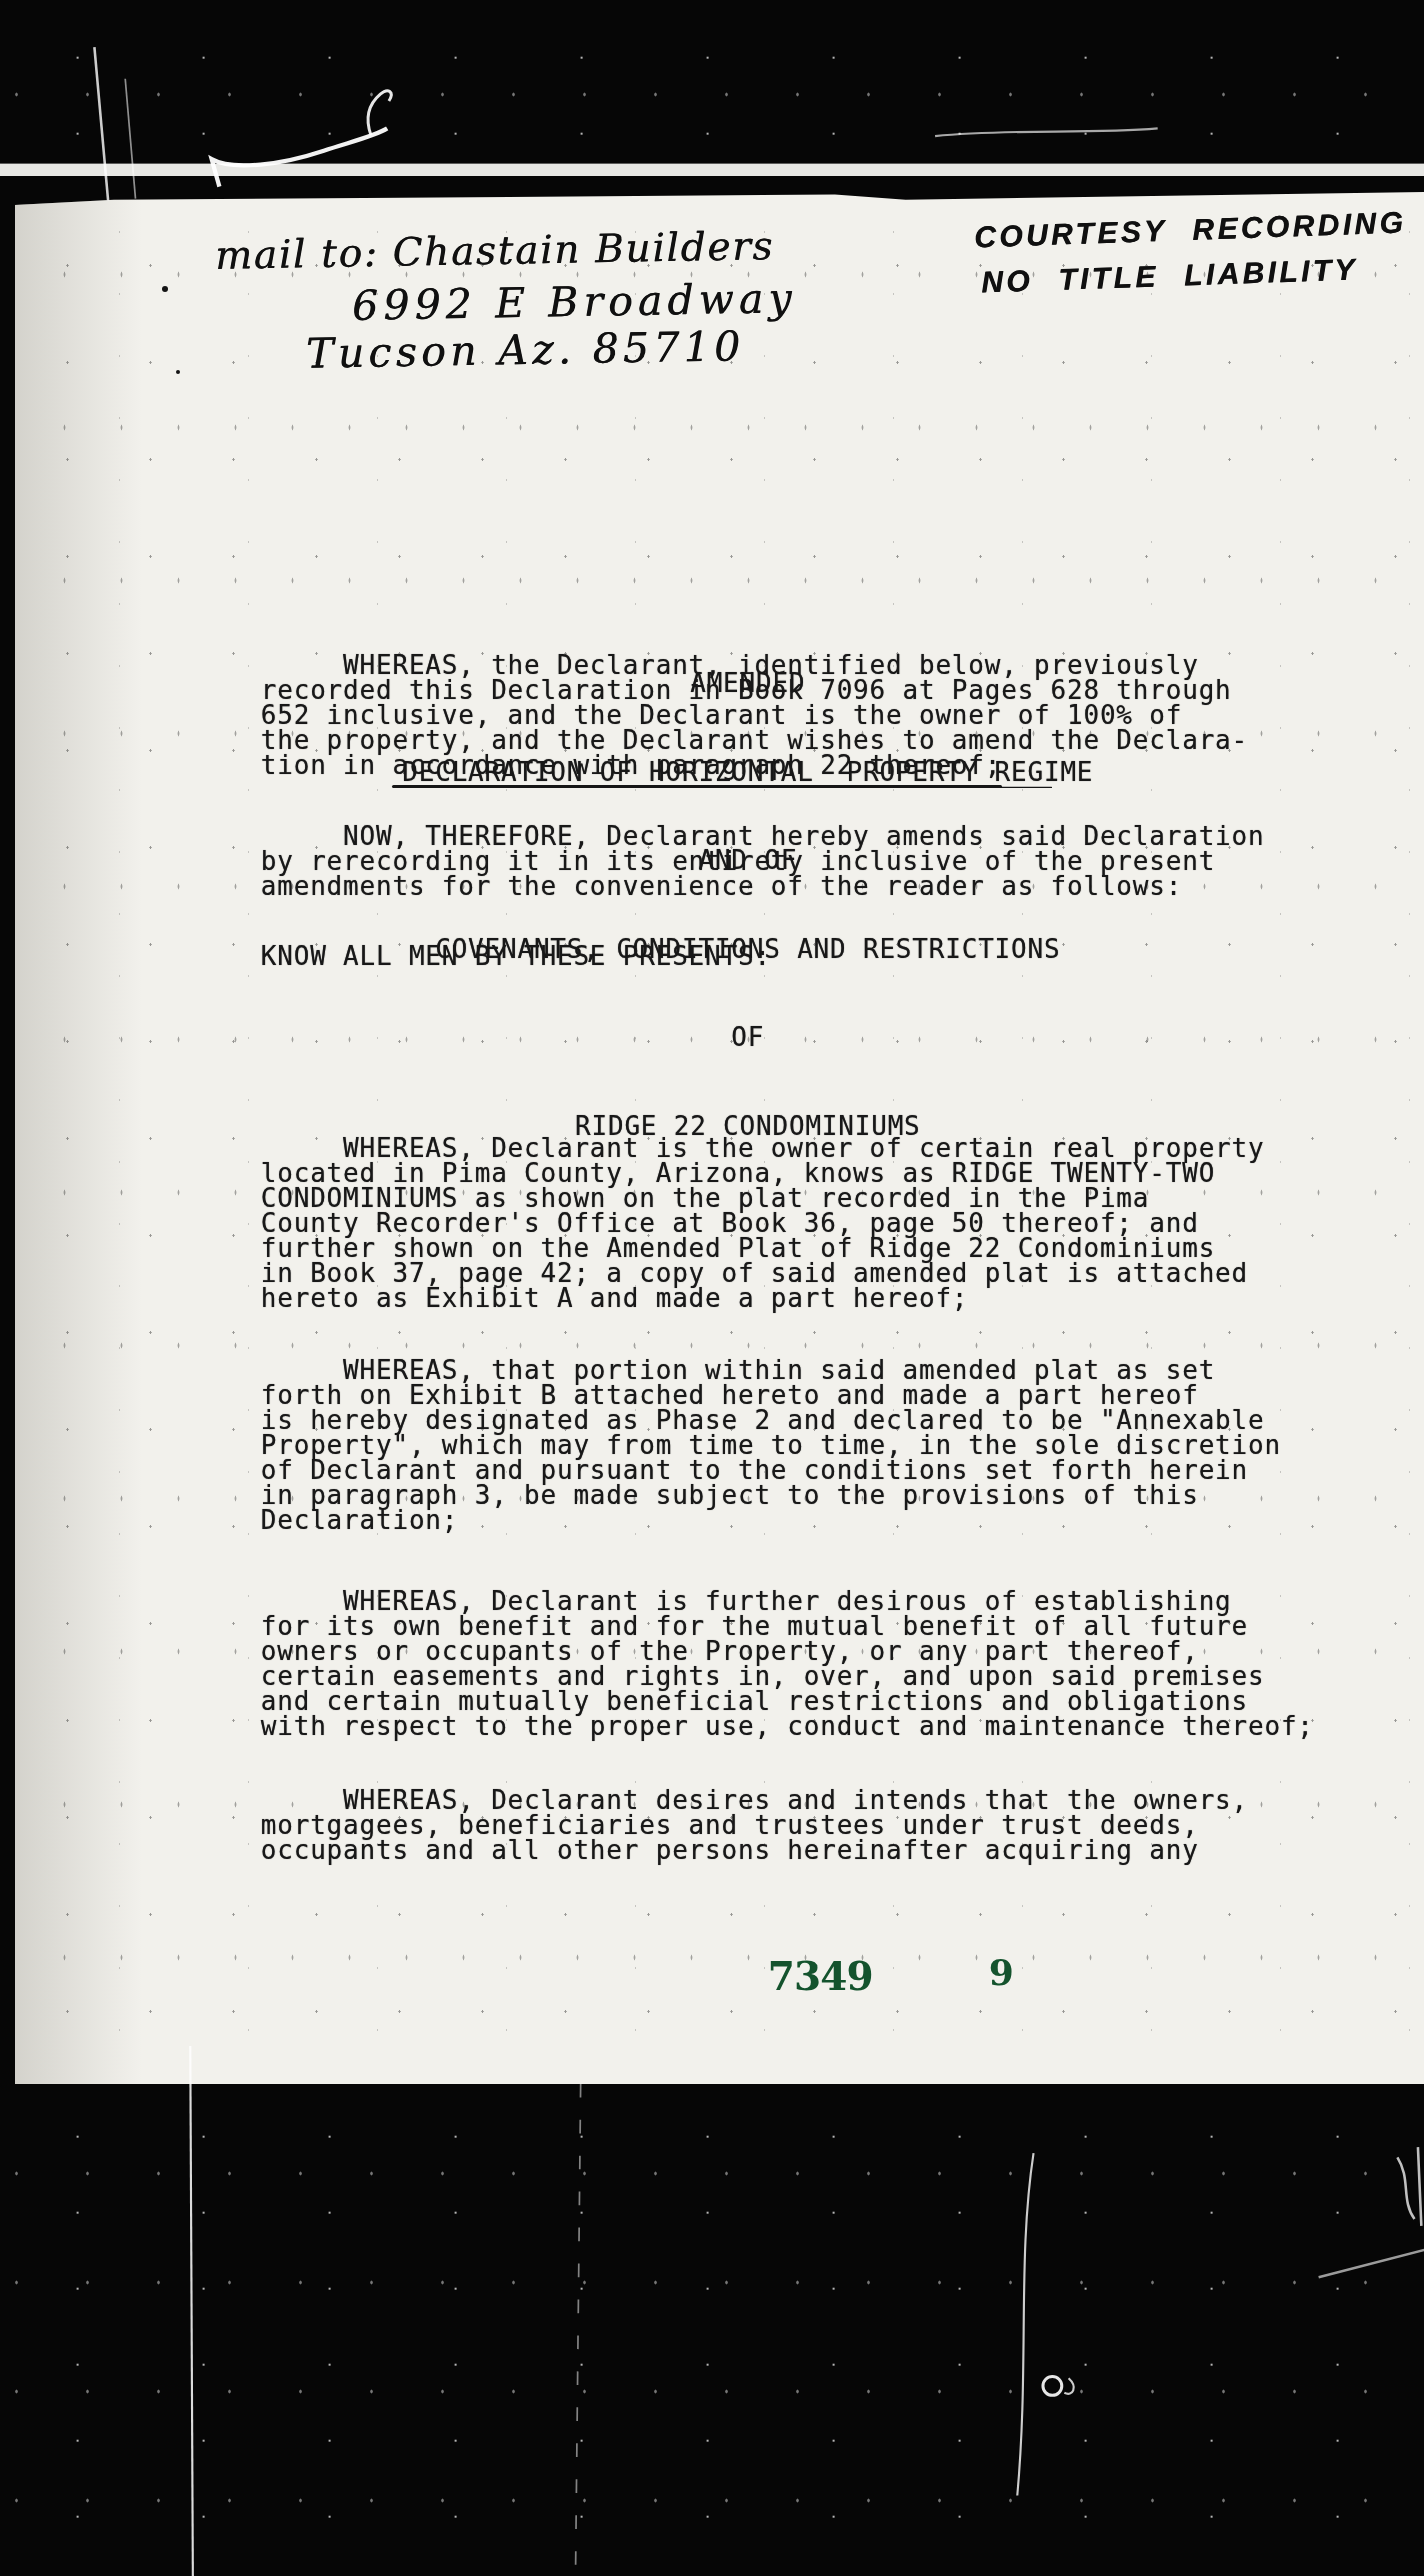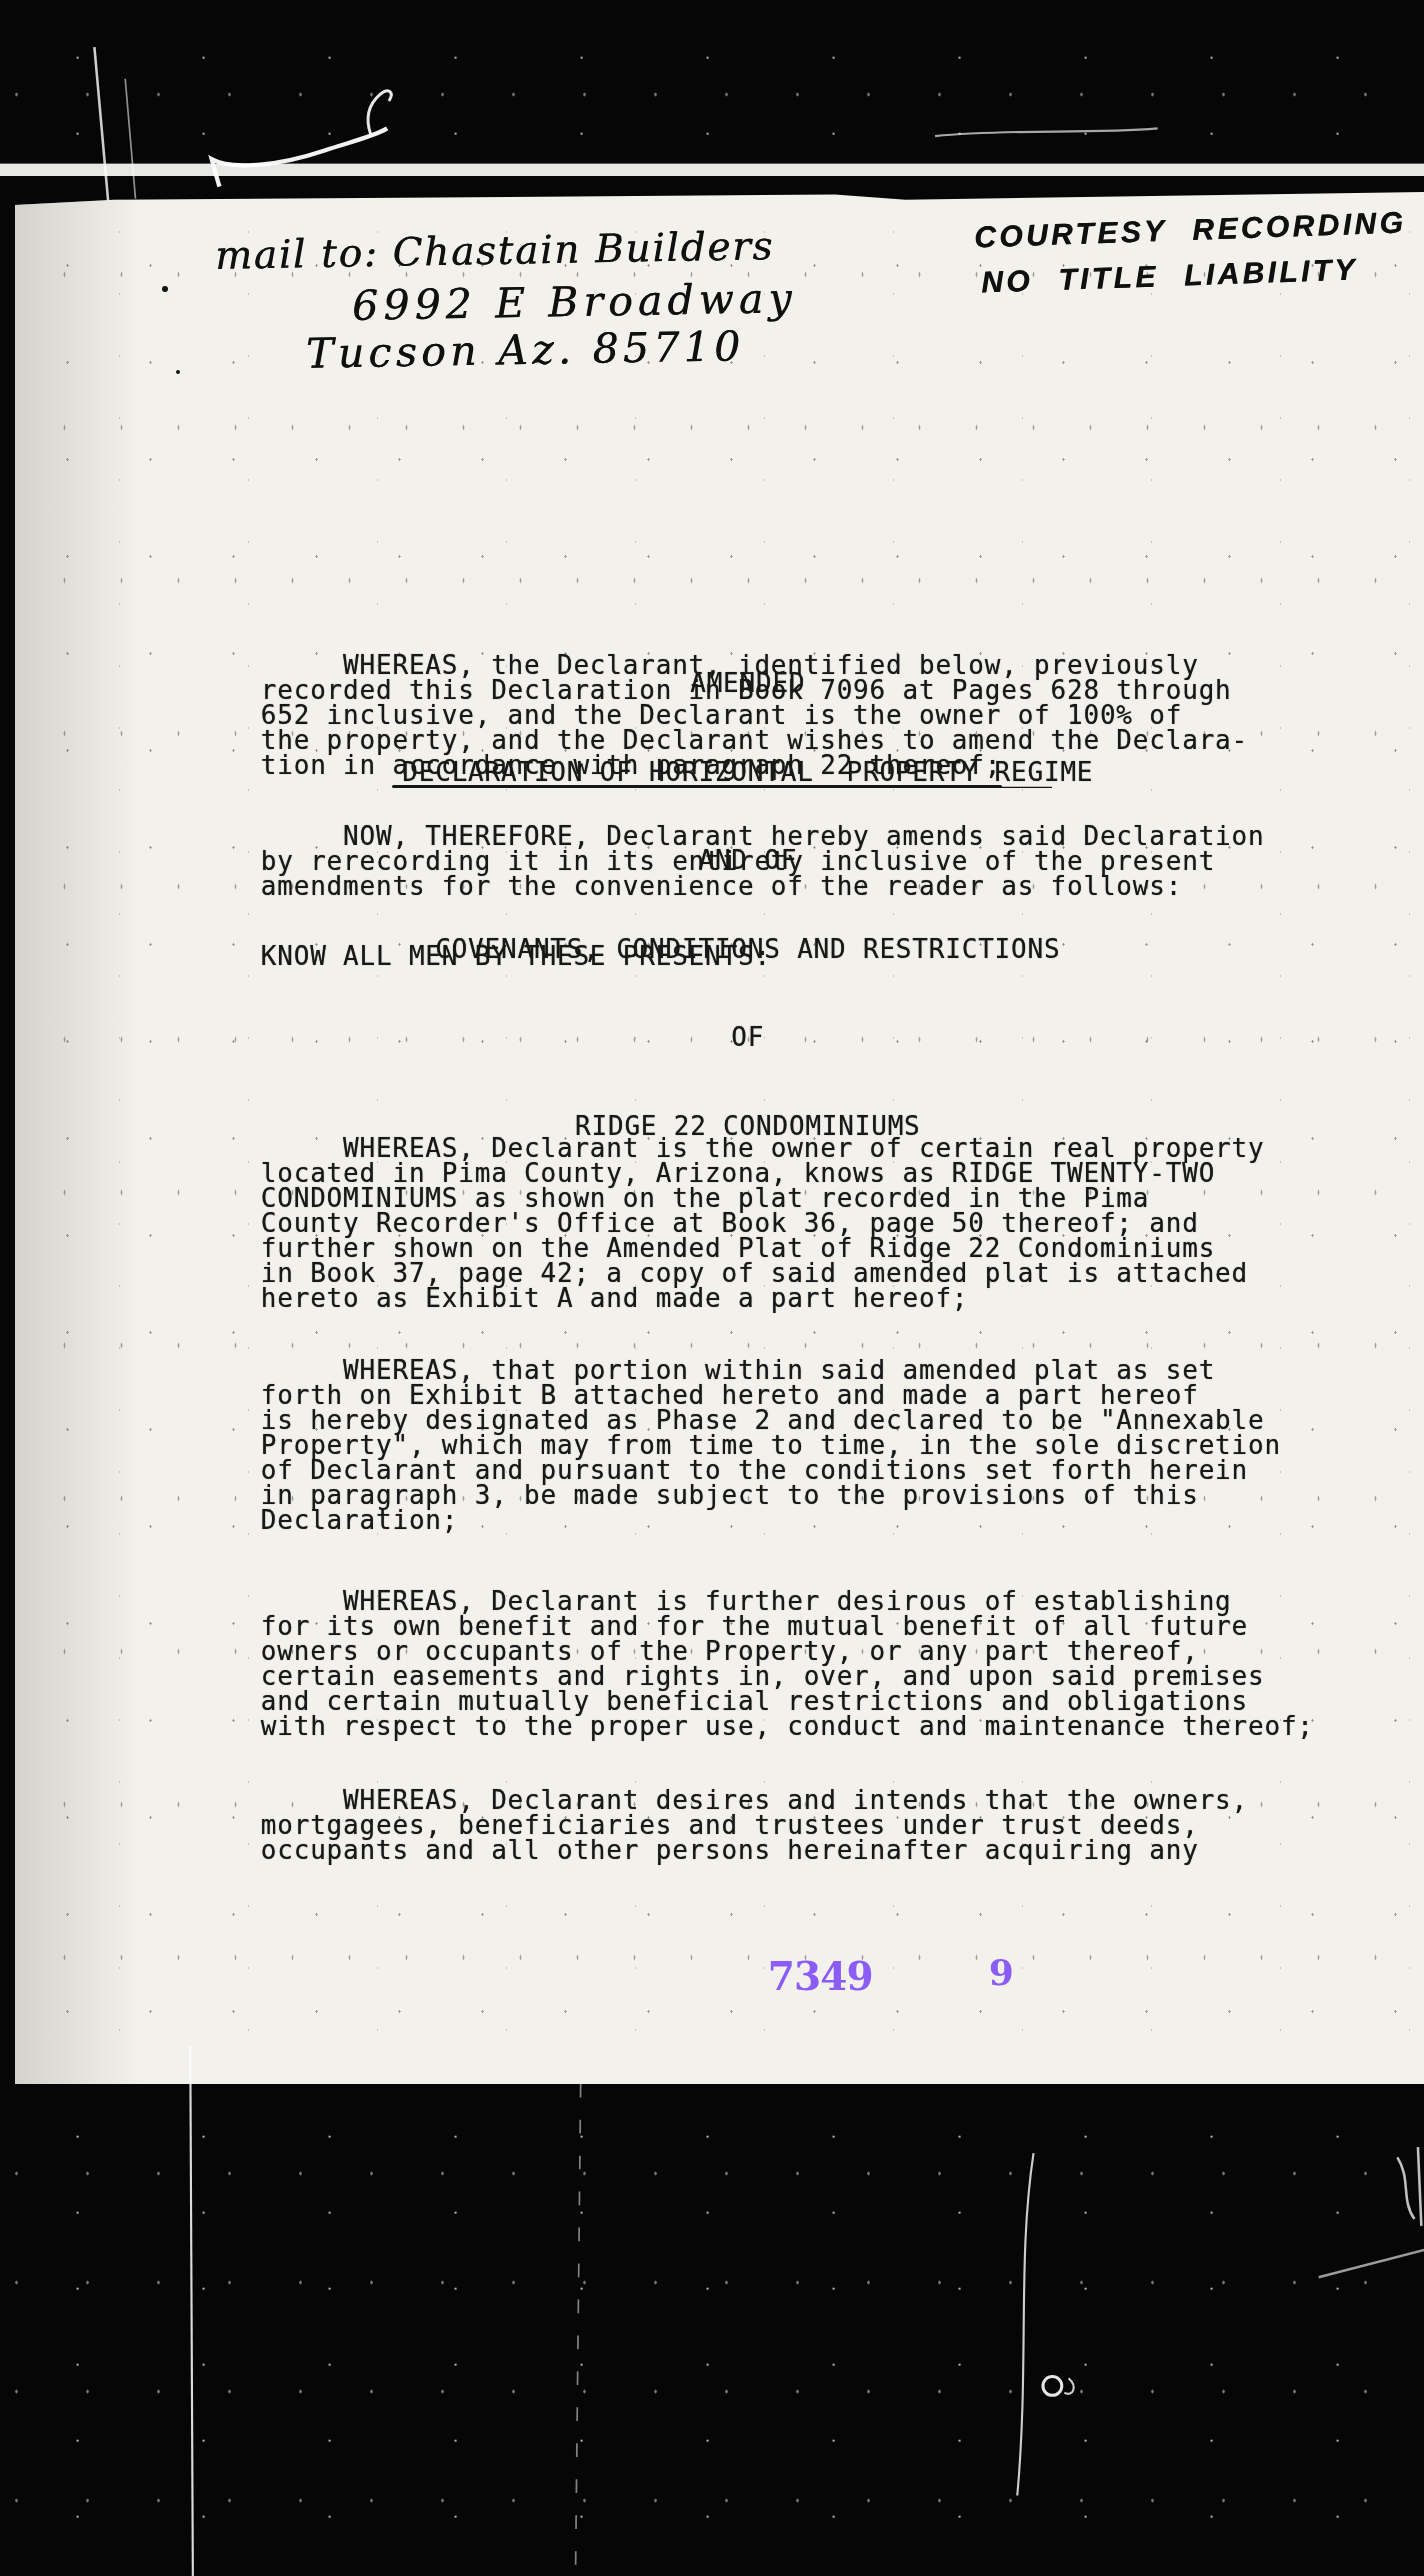--- a/index.html
+++ b/index.html
@@ -44,21 +44,21 @@
   
   .tw{position:absolute;color:#181818;font-family:"DejaVu Sans Mono",monospace;
       font-size:26px;line-height:25px;letter-spacing:0.8px;white-space:pre;
       text-shadow:0 0 0.9px rgba(25,25,25,.7);}
   #title-block{left:246px;top:418px;width:974px;text-align:center;line-height:29.5px;}
   #title-underline{position:absolute;left:377px;top:593px;width:610px;height:3.4px;
       background:#161616;border-radius:1.7px;box-shadow:51px 0.9px 0 -0.9px #161616;}
   .para{left:246px;width:1010px;}
 
   
-  .stamp{position:absolute;color:#8b5cf6;font-family:"DejaVu Serif",serif;font-weight:bold;}
+  .stamp{position:absolute;color:#14532d;font-family:"DejaVu Serif",serif;font-weight:bold;}
   #stamp-docket{left:760px;top:1953px;font-size:39px;letter-spacing:-0.9px;}
   #stamp-page{left:981px;top:1951px;font-size:36px;}
 
   #scratches{position:absolute;inset:0;pointer-events:none;}
 </style>
 </head>
 <body>
 
 <div id="screen">
 

